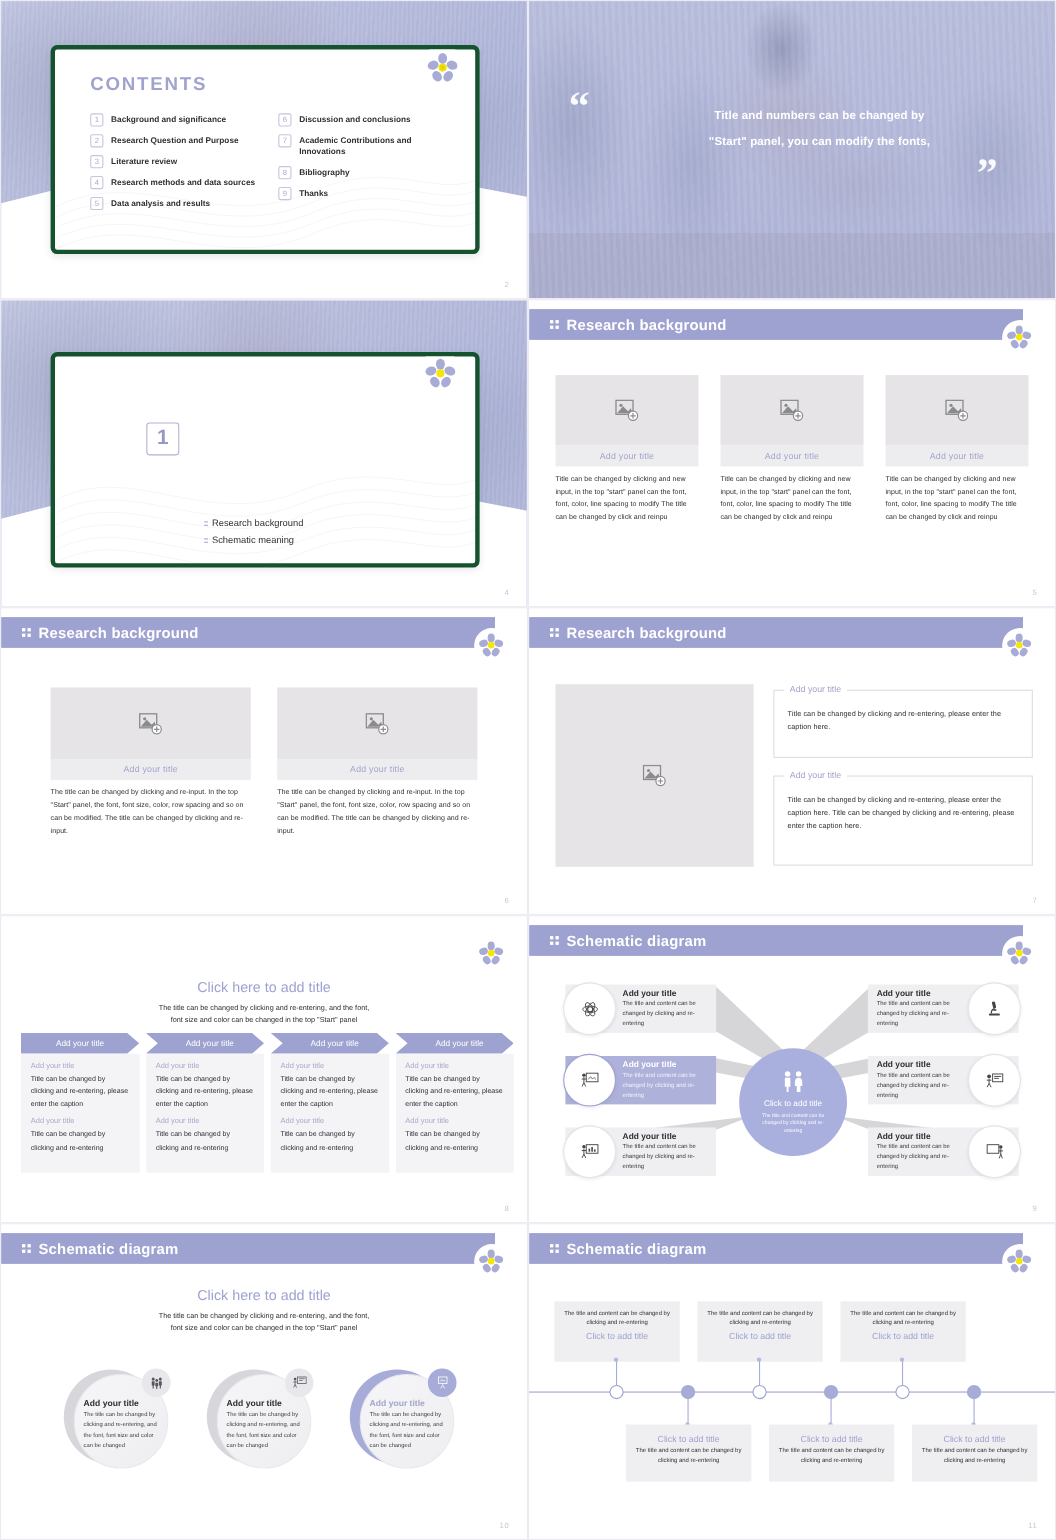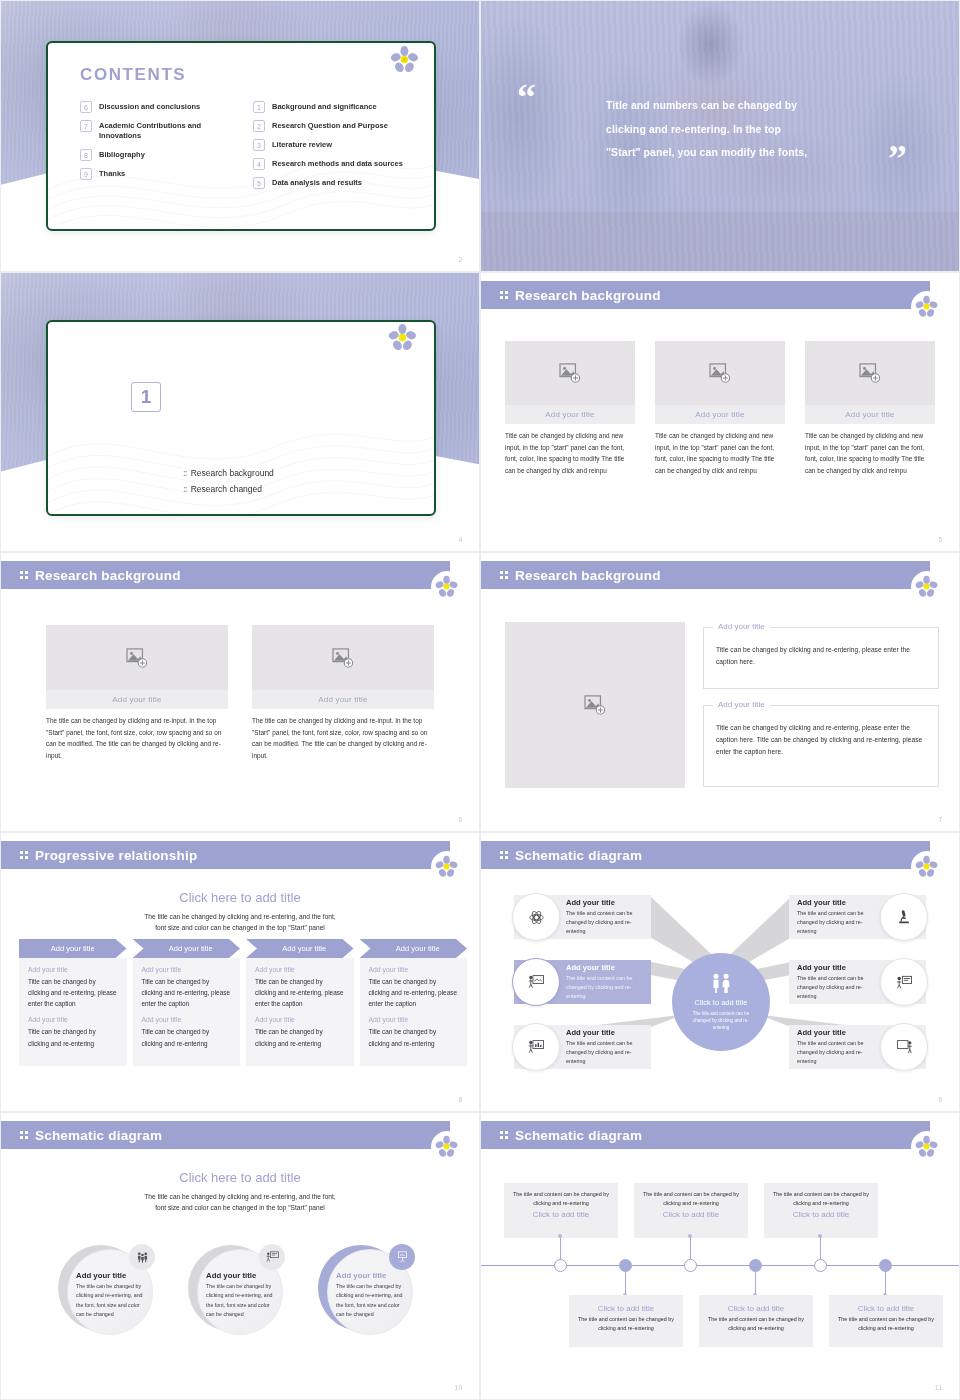--- a/index.html
+++ b/index.html
@@ -43,21 +43,21 @@
       repeating-linear-gradient(92deg, rgba(255,255,255,.05) 0 2px, rgba(120,128,160,.05) 2px 4px);
   }
   .s-contents .whitewedge {
     position:absolute; left:0; bottom:0; width:100%; height:55%;
     background:#fff;
     clip-path: polygon(0 42%, 46% 5%, 100% 38%, 100% 100%, 0 100%);
   }
   .card {
     position:absolute;
     background:#fff;
-    border:2px solid #14532d;
+    border:4px solid #14532d;
     border-radius:6px;
     box-shadow:0 2px 7px rgba(90,90,130,.13);
     overflow:hidden;
     padding-left:36px;
   }
   .card .wave {
     position:absolute; left:0; bottom:0; width:100%; height:58%;
     opacity:.55; pointer-events:none;
   }
   .contents-title {
@@ -213,58 +213,58 @@
           <path d="M0,80 C80,40 150,105 240,65 C310,34 350,70 390,55"></path>
           <path d="M0,90 C80,50 150,115 240,75 C310,44 350,80 390,65"></path>
           <path d="M0,100 C80,60 150,125 240,85 C310,54 350,90 390,75"></path>
           <path d="M0,110 C80,70 150,135 240,95 C310,64 350,100 390,85"></path>
         </g>
       </svg>
 
       <div style="position:absolute;left:32px;top:22px;" class="contents-title" data-name="page-title">CONTENTS</div>
 
       <div style="position:absolute;left:32px;top:58px;right:24px;" class="toc-cols" data-name="toc-columns">
+        <div class="toc-col" data-name="toc-column-left">
+          <div class="toc-item" data-name="list-item">
+            <div class="toc-num" data-name="toc-number">1</div>
+            <div class="toc-label" data-name="toc-label">Background and significance</div>
+          </div>
+          <div class="toc-item" data-name="list-item">
+            <div class="toc-num" data-name="toc-number">2</div>
+            <div class="toc-label" data-name="toc-label">Research Question and Purpose</div>
+          </div>
+          <div class="toc-item" data-name="list-item">
+            <div class="toc-num" data-name="toc-number">3</div>
+            <div class="toc-label" data-name="toc-label">Literature review</div>
+          </div>
+          <div class="toc-item" data-name="list-item">
+            <div class="toc-num" data-name="toc-number">4</div>
+            <div class="toc-label" data-name="toc-label">Research methods and data sources</div>
+          </div>
+          <div class="toc-item" data-name="list-item">
+            <div class="toc-num" data-name="toc-number">5</div>
+            <div class="toc-label" data-name="toc-label">Data analysis and results</div>
+          </div>
+        </div>
         <div class="toc-col" data-name="toc-column-right">
           <div class="toc-item" data-name="list-item">
             <div class="toc-num" data-name="toc-number">6</div>
             <div class="toc-label" data-name="toc-label">Discussion and conclusions</div>
           </div>
           <div class="toc-item" data-name="list-item">
             <div class="toc-num" data-name="toc-number">7</div>
             <div class="toc-label" data-name="toc-label">Academic Contributions and Innovations</div>
           </div>
           <div class="toc-item" data-name="list-item">
             <div class="toc-num" data-name="toc-number">8</div>
             <div class="toc-label" data-name="toc-label">Bibliography</div>
           </div>
           <div class="toc-item" data-name="list-item">
             <div class="toc-num" data-name="toc-number">9</div>
             <div class="toc-label" data-name="toc-label">Thanks</div>
-          </div>
-        </div>
-        <div class="toc-col" data-name="toc-column-left">
-          <div class="toc-item" data-name="list-item">
-            <div class="toc-num" data-name="toc-number">1</div>
-            <div class="toc-label" data-name="toc-label">Background and significance</div>
-          </div>
-          <div class="toc-item" data-name="list-item">
-            <div class="toc-num" data-name="toc-number">2</div>
-            <div class="toc-label" data-name="toc-label">Research Question and Purpose</div>
-          </div>
-          <div class="toc-item" data-name="list-item">
-            <div class="toc-num" data-name="toc-number">3</div>
-            <div class="toc-label" data-name="toc-label">Literature review</div>
-          </div>
-          <div class="toc-item" data-name="list-item">
-            <div class="toc-num" data-name="toc-number">4</div>
-            <div class="toc-label" data-name="toc-label">Research methods and data sources</div>
-          </div>
-          <div class="toc-item" data-name="list-item">
-            <div class="toc-num" data-name="toc-number">5</div>
-            <div class="toc-label" data-name="toc-label">Data analysis and results</div>
           </div>
         </div>
       </div>
 
       <div class="flower" style="right:10px;top:-4px;width:40px;height:40px;" data-name="flower-logo">
         <div class="halo" data-name="logo-halo"></div>
         <svg viewBox="0 0 40 40" data-name="flower-icon">
           <g fill="#a8abd6">
             <ellipse cx="20" cy="8.5" rx="5.6" ry="7"></ellipse>
             <ellipse cx="32" cy="17" rx="7" ry="5.6" transform="rotate(18 32 17)"></ellipse>
@@ -282,23 +282,22 @@
       </div>
     </div>
 
     <div class="pagenum" data-name="page-number">2</div>
   </div>
 
   <div class="slide s-quote" data-name="slide-quote">
     <div class="campus" data-name="campus-photo-background"></div>
     <span class="quote-mark" style="left:36px;top:82px;" data-name="open-quote-icon">“</span>
     <span class="quote-mark" style="right:52px;top:143px;" data-name="close-quote-icon">”</span>
-    <div class="quote-text" style="left:125px;top:93px;width:310px;" data-name="quote-body">
+    <div class="quote-text" style="left:109px;top:93px;width:310px;text-align:center;" data-name="quote-body">
       <div data-name="quote-line">Title and numbers can be changed by</div>
-      <div data-name="quote-line">clicking and re-entering. In the top</div>
       <div data-name="quote-line">"Start" panel, you can modify the fonts,</div>
     </div>
   </div>
 
   <div class="slide" data-name="slide-section-divider">
     <div class="photo-bg" data-name="photo-background"></div>
     <div class="whitewedge" style="position:absolute;left:0;bottom:0;width:100%;height:52%;background:#fff;clip-path:polygon(0 45%,46% 6%,100% 40%,100% 100%,0 100%);" data-name="white-wedge-shape"></div>
 
     <div class="card" style="left:45px;top:47px;width:390px;height:196px;" data-name="divider-card">
       <svg class="wave" viewBox="0 0 390 115" preserveAspectRatio="none" data-name="wave-decoration">
@@ -311,21 +310,21 @@
           <path d="M0,115 C70,75 140,145 230,105 C300,74 350,112 390,95"></path>
         </g>
       </svg>
 
       <div style="position:absolute;left:83px;top:60px;display:flex;gap:12px;align-items:flex-start;" data-name="divider-heading-row">
         <div class="divnum" data-name="section-number">1</div>
       </div>
 
       <div style="position:absolute;left:135px;top:140px;" data-name="section-bullets">
         <div class="divbullet" data-name="list-item"><span class="dc" data-name="bullet-marker">::</span><span data-name="bullet-label">Research background</span></div>
-        <div class="divbullet" data-name="list-item"><span class="dc" data-name="bullet-marker">::</span><span data-name="bullet-label">Research changed</span></div>
+        <div class="divbullet" data-name="list-item"><span class="dc" data-name="bullet-marker">::</span><span data-name="bullet-label">Schematic meaning</span></div>
       </div>
 
       <div class="flower" style="right:12px;top:-5px;width:40px;height:40px;" data-name="flower-logo">
         <div class="halo" data-name="logo-halo"></div>
         <svg viewBox="0 0 40 40" data-name="flower-icon">
           <g fill="#a8abd6">
             <ellipse cx="20" cy="8.5" rx="5.6" ry="7"></ellipse>
             <ellipse cx="32" cy="17" rx="7" ry="5.6" transform="rotate(18 32 17)"></ellipse>
             <ellipse cx="27" cy="31" rx="5.6" ry="7" transform="rotate(34 27 31)"></ellipse>
             <ellipse cx="13" cy="31" rx="5.6" ry="7" transform="rotate(-34 13 31)"></ellipse>
@@ -514,33 +513,20 @@
 
     <div class="fset" style="position:absolute;left:222px;top:152px;width:236px;height:82px;" data-name="caption-fieldset">
       <span class="lg" data-name="caption-legend">Add your title</span>
       <div class="bodytext" style="margin:16px 12px 0 12px;font-size:6.6px;line-height:1.85;" data-name="caption-body">Title can be changed by clicking and re-entering, please enter the caption here. Title can be changed by clicking and re-entering, please enter the caption here.</div>
     </div>
 
     <div class="pagenum" data-name="page-number">7</div>
   </div>
 
   <div class="slide" data-name="slide-progressive-relationship">
-    <div class="hdr" data-name="slide-header-bar">
-      <div class="bars" data-name="colon-marker-icon">
-          <div class="row">
-            <i></i>
-            <i></i>
-          </div>
-          <div class="row">
-            <i></i>
-            <i></i>
-          </div>
-        </div>
-      <h2 data-name="slide-header-title">Progressive relationship</h2>
-    </div>
     <div class="flower hdr-flower" style="top:18px;" data-name="flower-logo">
       <div class="halo" data-name="logo-halo"></div>
       <svg viewBox="0 0 40 40" data-name="flower-icon">
         <g fill="#a8abd6">
             <ellipse cx="20" cy="8.5" rx="5.6" ry="7"></ellipse>
             <ellipse cx="32" cy="17" rx="7" ry="5.6" transform="rotate(18 32 17)"></ellipse>
             <ellipse cx="27" cy="31" rx="5.6" ry="7" transform="rotate(34 27 31)"></ellipse>
             <ellipse cx="13" cy="31" rx="5.6" ry="7" transform="rotate(-34 13 31)"></ellipse>
             <ellipse cx="8" cy="17" rx="7" ry="5.6" transform="rotate(-18 8 17)"></ellipse>
           </g>

